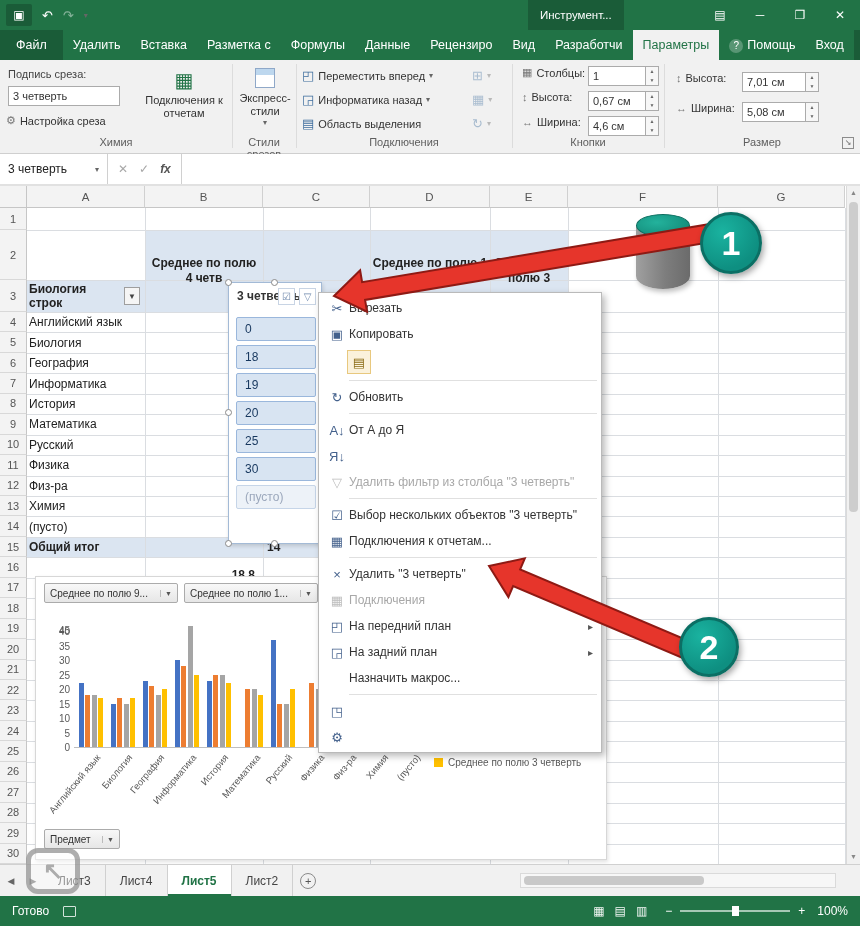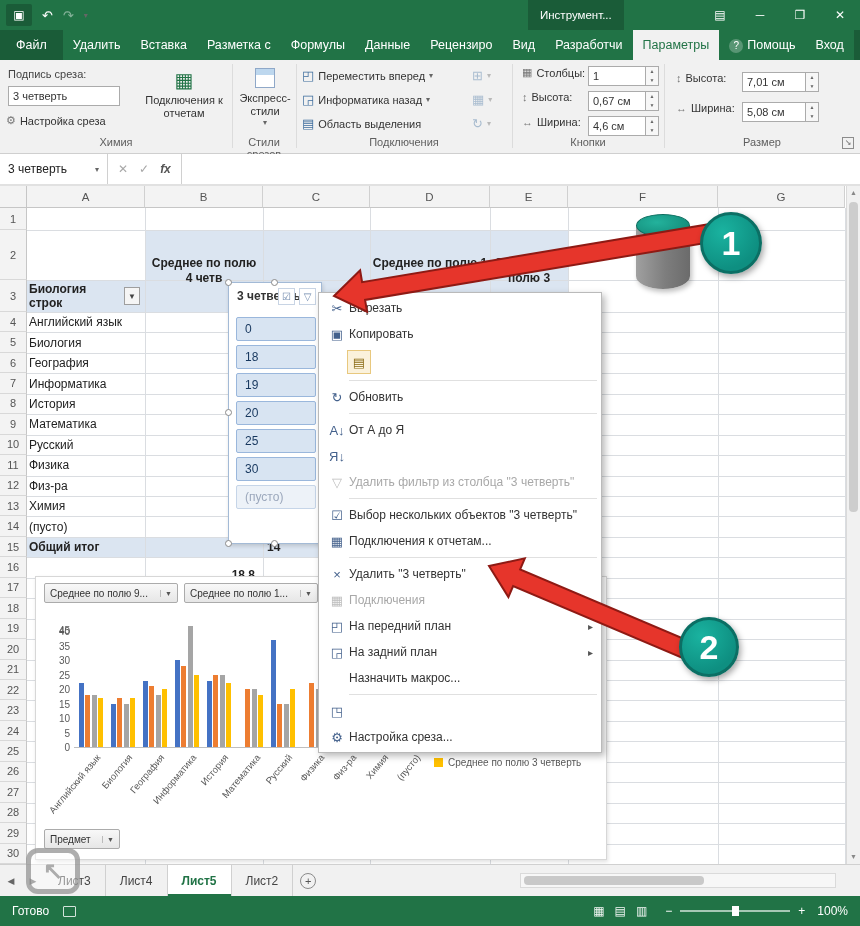--- a/index.html
+++ b/index.html
@@ -606,21 +606,20 @@
       <div class="menu-item">
         <div class="menu-icon"></div>
         <div class="menu-text">Назначить макрос...</div>
       </div>
       <div class="menu-sep"></div>
       <div class="menu-item">
         <div class="menu-icon">◳</div>
       </div>
       <div class="menu-item">
         <div class="menu-icon">⚙</div>
-        <div class="menu-text">Настройка среза...</div>
       </div>
     </div>
 
   <div id="cyl">
     <div class="cyl-body"></div>
     <div class="cyl-top"></div>
   </div>
   <svg id="arrows" width="860" height="926">
     <g transform="translate(334,296) rotate(-9.5)">
       <polygon points="0,0 30,-21 30,-9 380,-9 380,9 30,9 30,21" fill="#E6352B" stroke="#8E1A14" stroke-width="2"></polygon>

